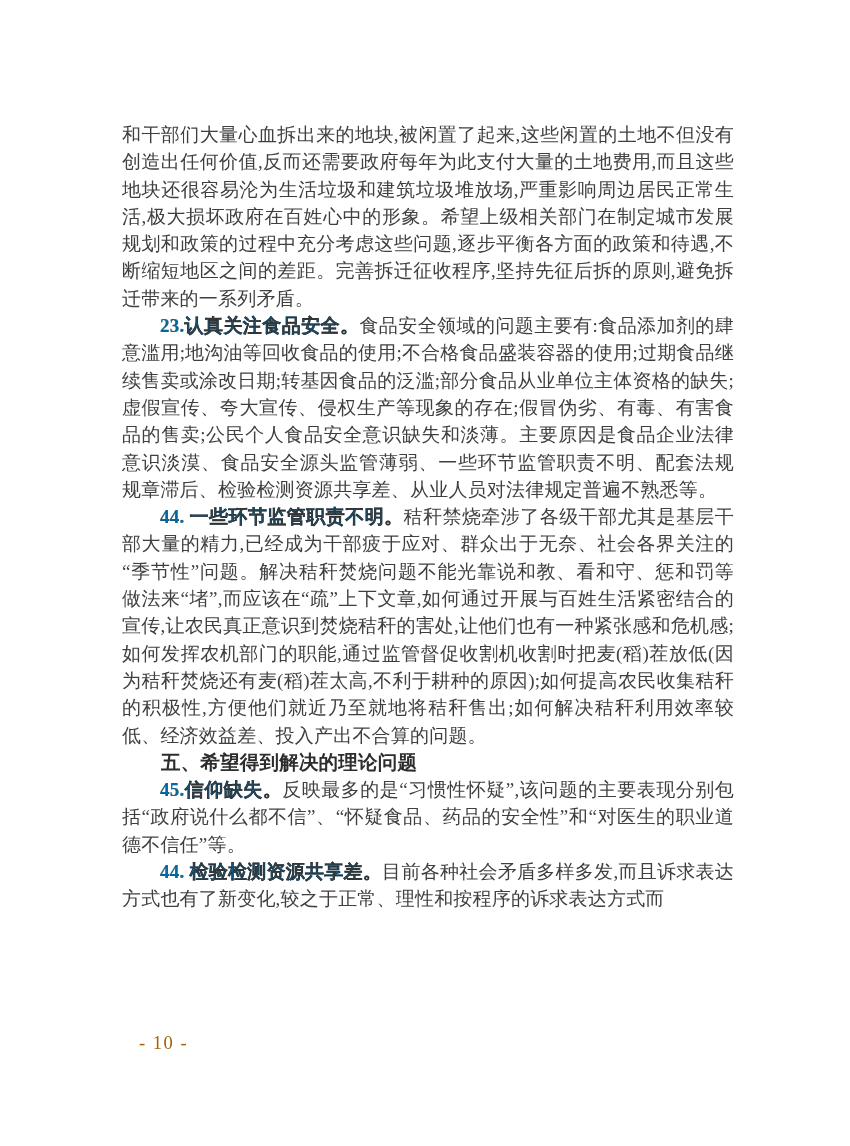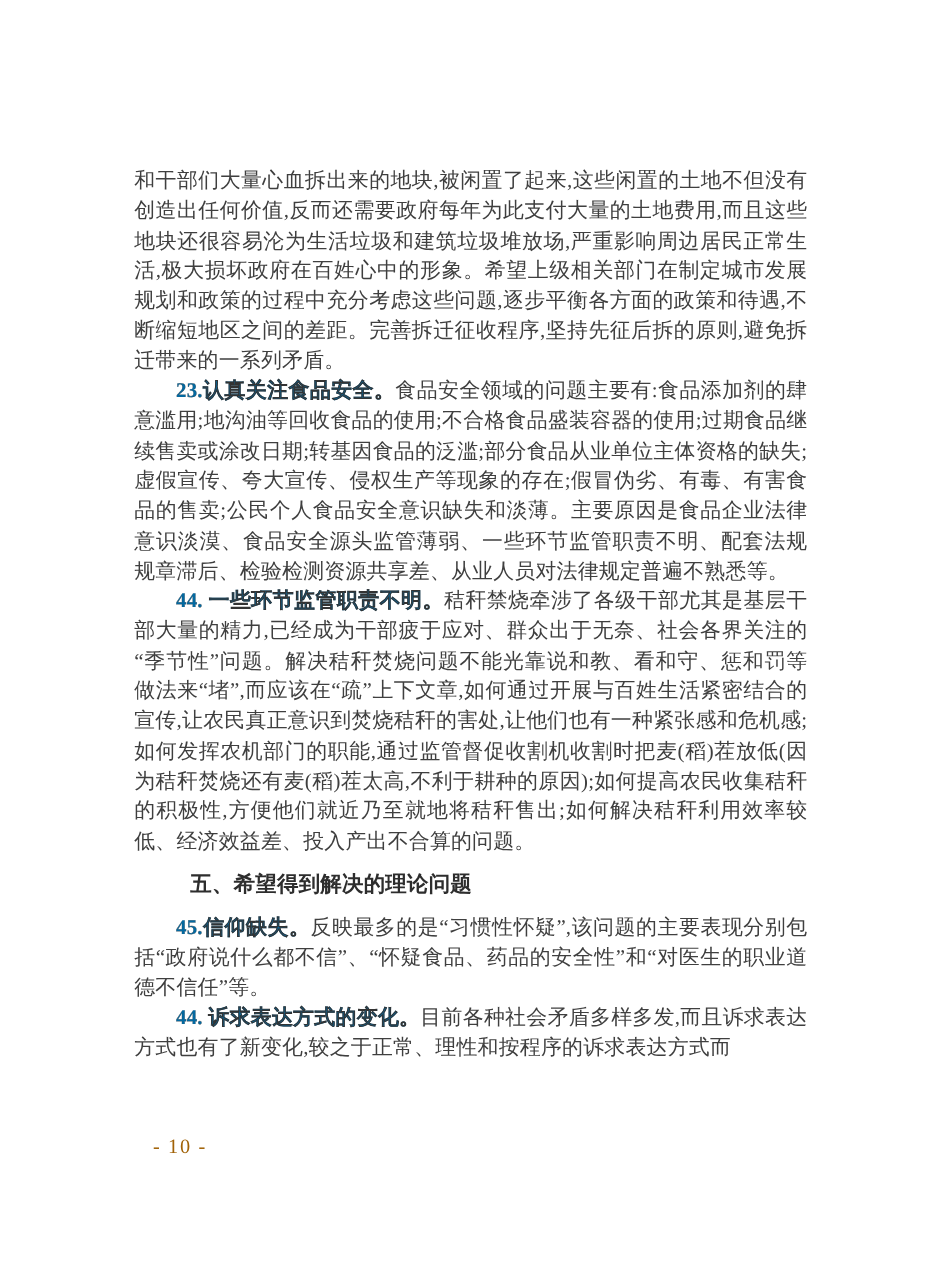--- a/index.html
+++ b/index.html
@@ -17,28 +17,28 @@
     left: 122px;
     top: 121px;
     width: 612px;
     font-size: 19px;
     line-height: 27.3px;
     text-align: justify;
     text-justify: inter-ideograph;
     letter-spacing: 0.2px;
   }
   .text-block p { margin: 0; padding: 0; text-indent: 2em; }
-  .text-block p.continuation { text-indent: 0; margin-top: 30px; }
+  .text-block p.continuation { text-indent: 0; }
   .lead {
     font-weight: 700;
     color: #0369a1;
     -webkit-text-stroke: 0.2px #333333;
   }
   .section-heading {
-    margin: 12px;
+    margin: 0;
     padding: 0;
     text-indent: 2em;
     font-family: "Liberation Sans", "DejaVu Sans", sans-serif;
     font-weight: 700;
     font-size: 19.5px;
     line-height: 27.3px;
     color: #2d2d2d;
     text-align: left;
   }
   .page-number {
@@ -60,18 +60,18 @@
 
     <p><b class="lead"><span>23.</span><span>认真关注食品安全。</span></b><span>食品安全领域的问题主要有:食品添加剂的肆意滥用;地沟油等回收食品的使用;不合格食品盛装容器的使用;过期食品继续售卖或涂改日期;转基因食品的泛滥;部分食品从业单位主体资格的缺失;虚假宣传、夸大宣传、侵权生产等现象的存在;假冒伪劣、有毒、有害食品的售卖;公民个人食品安全意识缺失和淡薄。主要原因是食品企业法律意识淡漠、食品安全源头监管薄弱、一些环节监管职责不明、配套法规规章滞后、检验检测资源共享差、从业人员对法律规定普遍不熟悉等。</span></p>
 
 
     <p><b class="lead"><span>44. </span><span>一些环节监管职责不明。</span></b><span>秸秆禁烧牵涉了各级干部尤其是基层干部大量的精力,已经成为干部疲于应对、群众出于无奈、社会各界关注的“季节性”问题。解决秸秆焚烧问题不能光靠说和教、看和守、惩和罚等做法来“堵”,而应该在“疏”上下文章,如何通过开展与百姓生活紧密结合的宣传,让农民真正意识到焚烧秸秆的害处,让他们也有一种紧张感和危机感;如何发挥农机部门的职能,通过监管督促收割机收割时把麦(稻)茬放低(因为秸秆焚烧还有麦(稻)茬太高,不利于耕种的原因);如何提高农民收集秸秆的积极性,方便他们就近乃至就地将秸秆售出;如何解决秸秆利用效率较低、经济效益差、投入产出不合算的问题。</span></p>
 
     <h3 class="section-heading">五、希望得到解决的理论问题</h3>
 
     <p><b class="lead"><span>45.</span><span>信仰缺失。</span></b><span>反映最多的是“习惯性怀疑”,该问题的主要表现分别包括“政府说什么都不信”、“怀疑食品、药品的安全性”和“对医生的职业道德不信任”等。</span></p>
 
-    <p><b class="lead"><span>44. </span><span>诉求表达方式的变化。</span></b><span>目前各种社会矛盾多样多发,而且诉求表达方式也有了新变化,较之于正常、理性和按程序的诉求表达方式而</span></p>
+    <p><b class="lead"><span>44. </span><span>检验检测资源共享差。</span></b><span>目前各种社会矛盾多样多发,而且诉求表达方式也有了新变化,较之于正常、理性和按程序的诉求表达方式而</span></p>
 
   </div>
 
   <div class="page-number">- 10 -</div>
 </div>
 
 </body></html>

